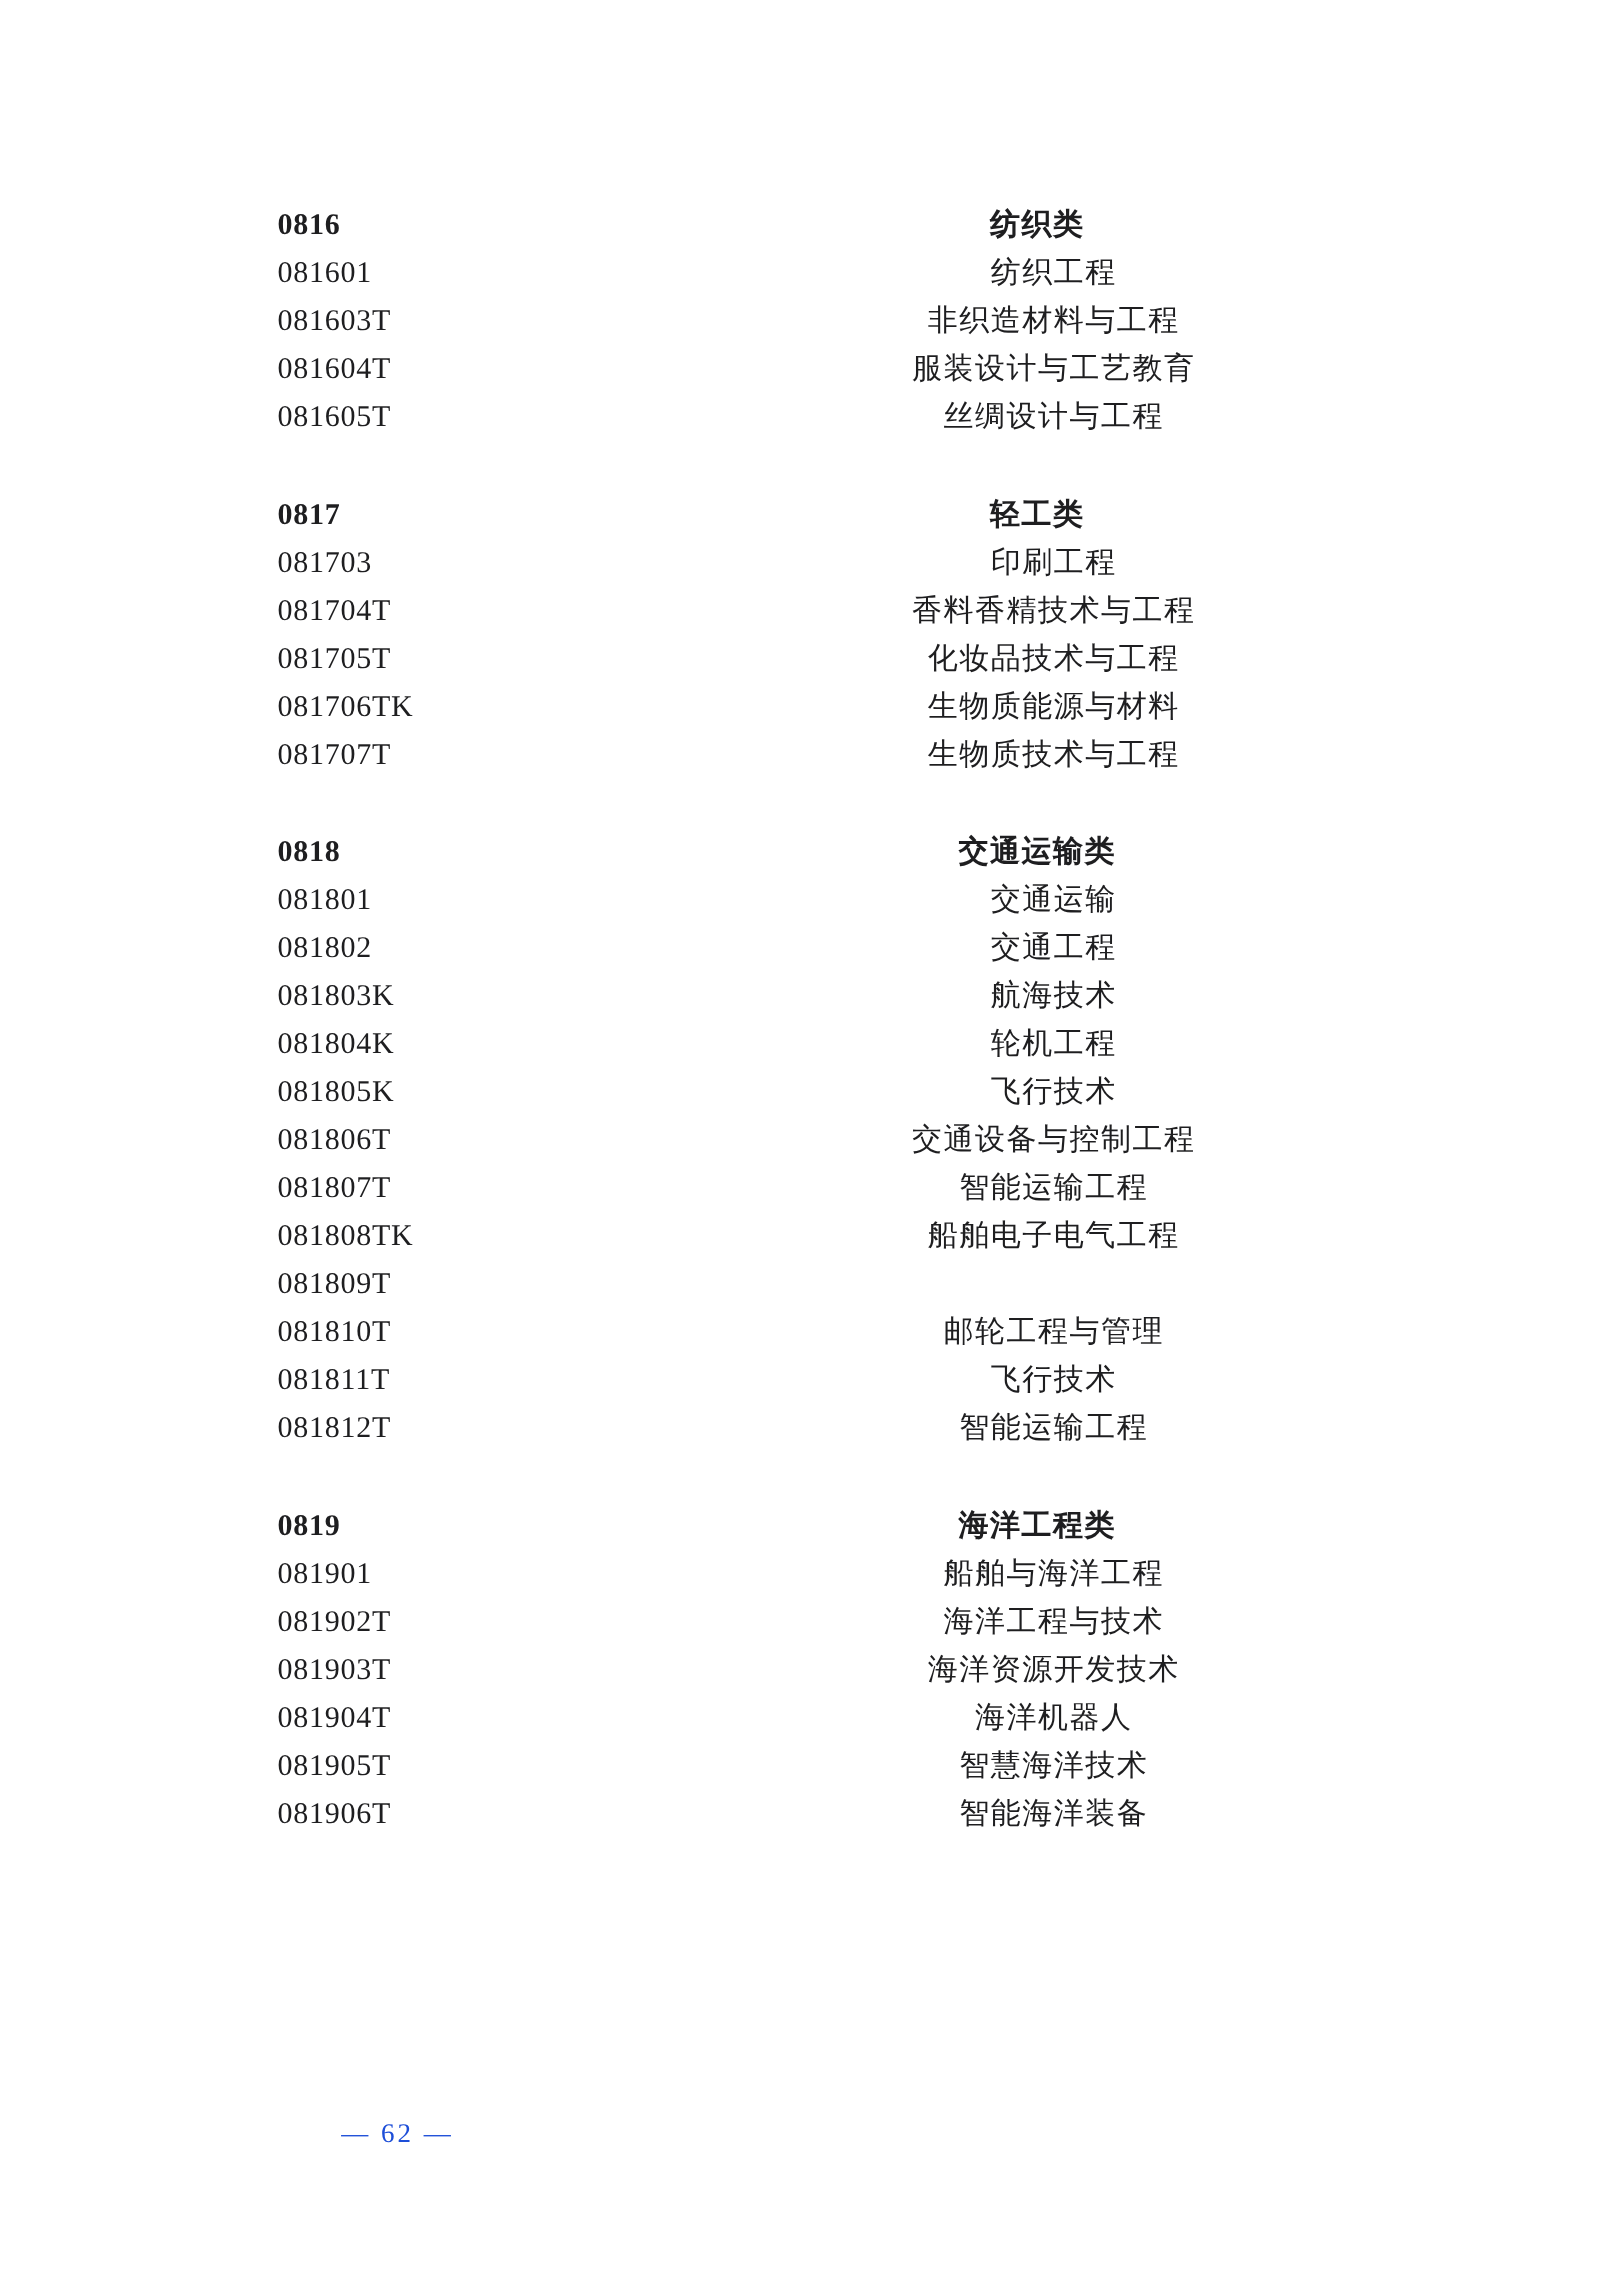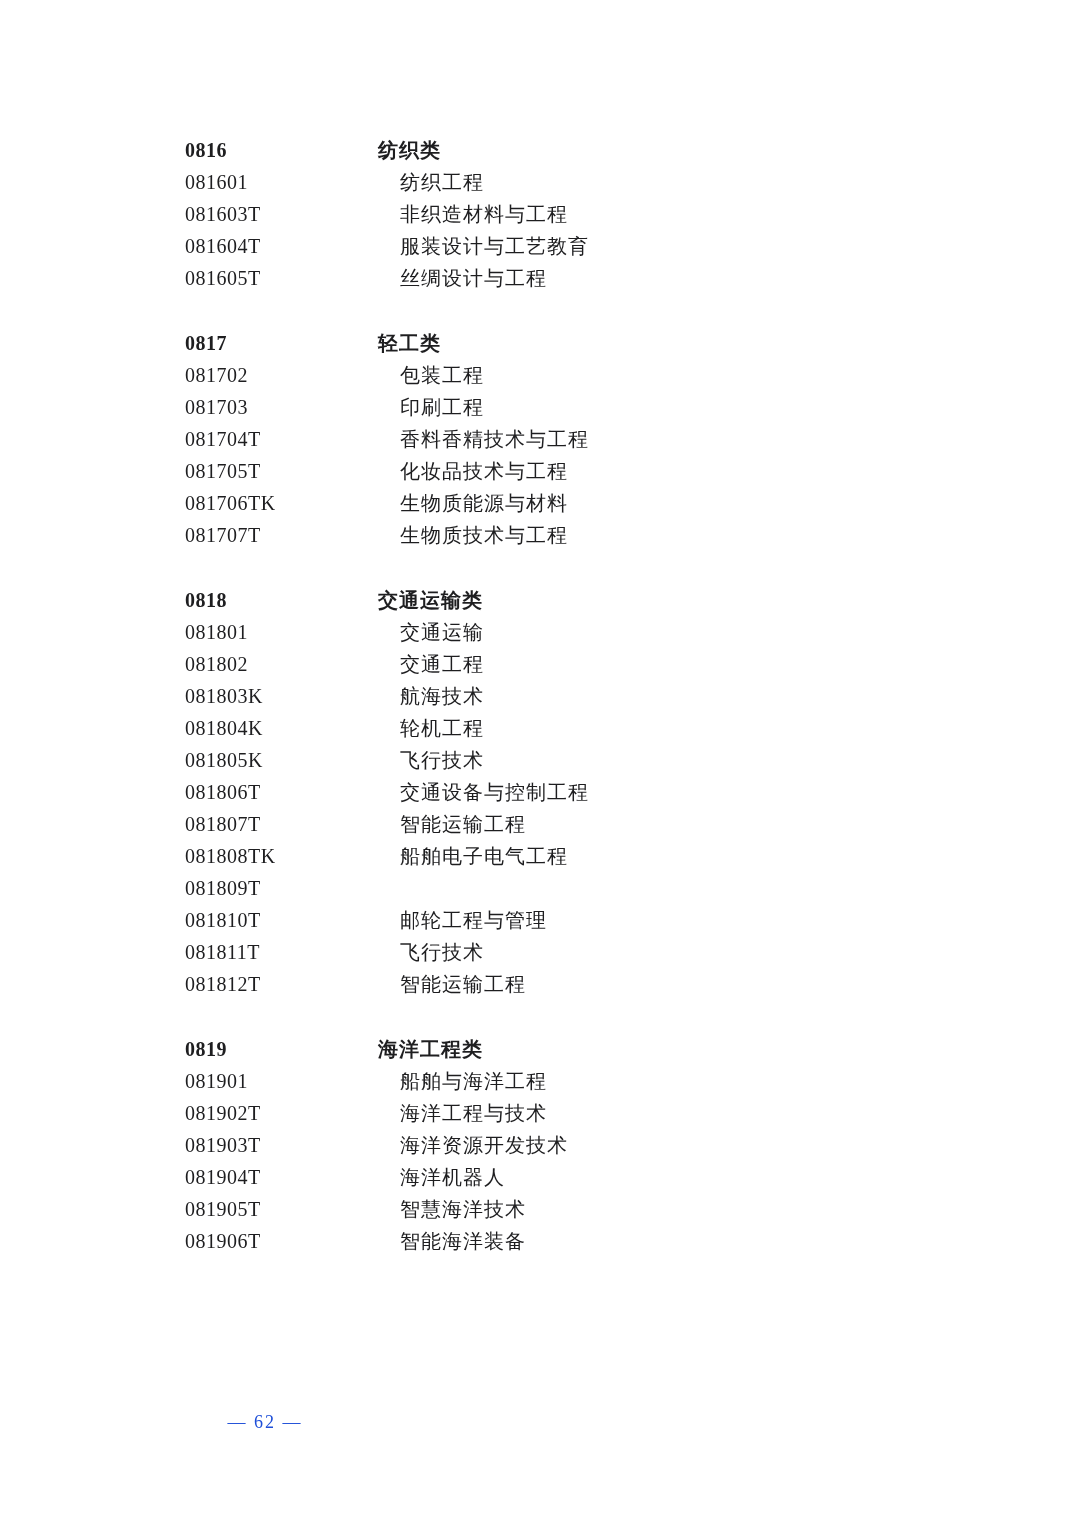--- a/index.html
+++ b/index.html
@@ -32,20 +32,21 @@
     font-size: 20px;
     white-space: nowrap;
   }
   .code {
     flex: 0 0 193px;
     font-family: "Liberation Serif", "DejaVu Serif", serif;
     letter-spacing: 0.5px;
   }
   .name {
     flex: 1 1 auto;
+    text-align: center;
   }
   .header-row .code {
     font-weight: 700;
   }
   .header-row .name {
     font-family: "Liberation Sans", "DejaVu Sans", sans-serif;
     font-weight: 700;
     letter-spacing: 1px;
   }
   .item-row .name {
@@ -90,24 +91,20 @@
           <span class="code">081605T</span>
           <span class="name">丝绸设计与工程</span>
         </div>
       </section>
       <section class="section">
         <div class="row header-row">
           <span class="code">0817</span>
           <span class="name">轻工类</span>
         </div>
         <div class="row item-row">
-          <span class="code">081702</span>
-          <span class="name">包装工程</span>
-        </div>
-        <div class="row item-row">
           <span class="code">081703</span>
           <span class="name">印刷工程</span>
         </div>
         <div class="row item-row">
           <span class="code">081704T</span>
           <span class="name">香料香精技术与工程</span>
         </div>
         <div class="row item-row">
           <span class="code">081705T</span>
           <span class="name">化妆品技术与工程</span>

